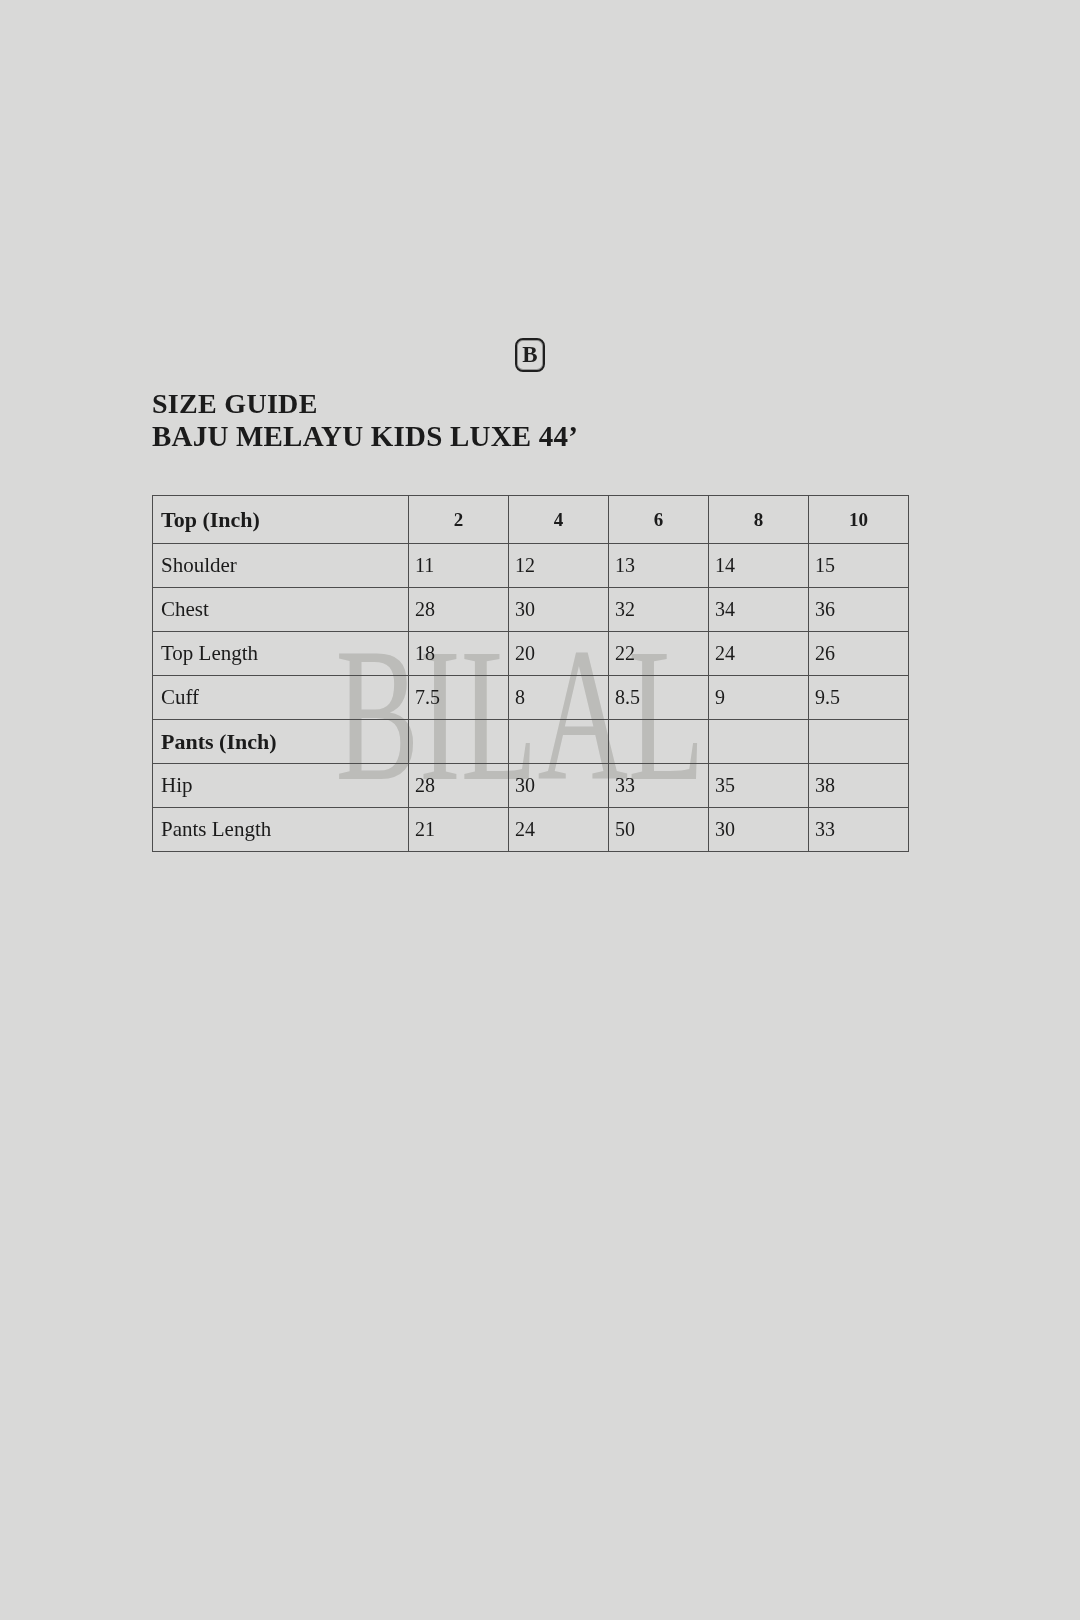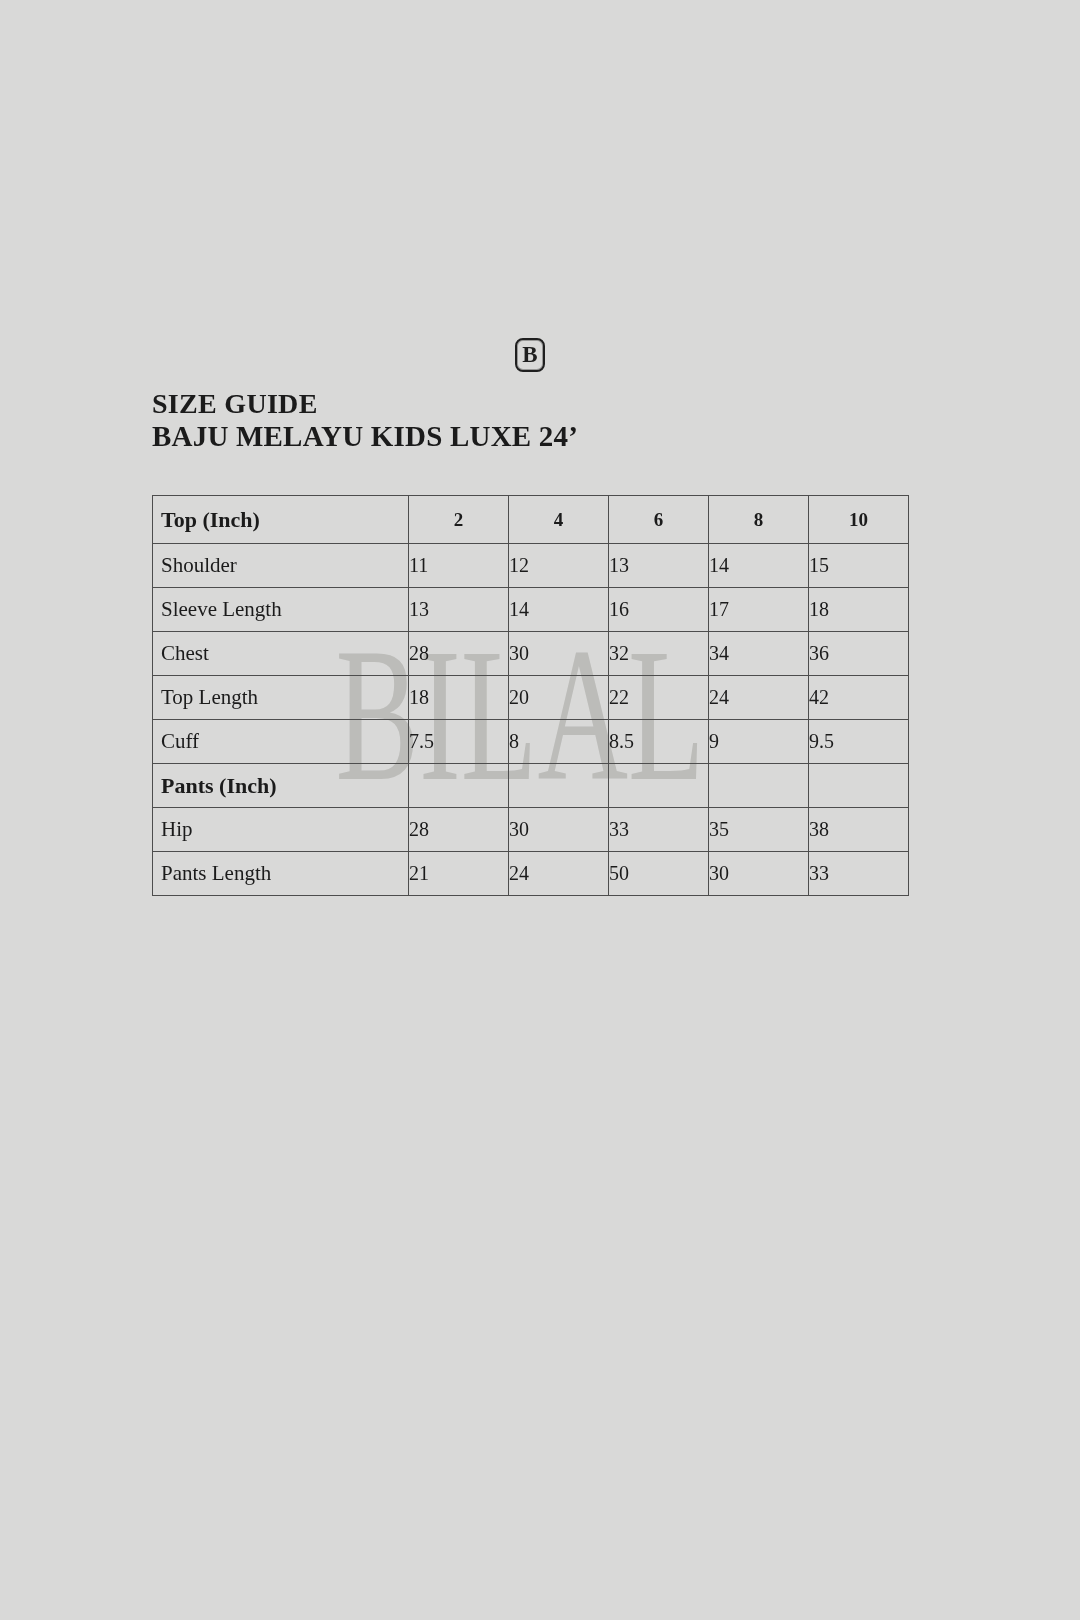--- a/index.html
+++ b/index.html
@@ -96,37 +96,37 @@
   .size-table td.label.section {
     font-weight: bold;
     font-size: 22px;
   }
   .size-table td.colhead {
     text-align: center;
     font-weight: bold;
     font-size: 19px;
   }
   .size-table td.value {
-    padding-left: 0;
+    padding-left: 6px;
     text-align: left;
   }
 </style>
 </head>
 <body>
 
 <div class="page">
   <div class="content">
 
     <div class="logo-box">
       <span class="logo-letter">B</span>
     </div>
 
     <div class="titles">
       <div class="title-line1">SIZE GUIDE</div>
-      <div class="title-line2">BAJU MELAYU KIDS LUXE 24’</div>
+      <div class="title-line2">BAJU MELAYU KIDS LUXE 44’</div>
     </div>
 
     <div class="table-wrap">
       <div class="watermark">BILAL</div>
       <table class="size-table">
         <colgroup>
           <col style="width:256px">
           <col style="width:100px">
             <col style="width:100px">
             <col style="width:100px">
@@ -144,42 +144,34 @@
             </tr>
             <tr>
               <td class="label">Shoulder</td>
               <td class="value">11</td>
               <td class="value">12</td>
               <td class="value">13</td>
               <td class="value">14</td>
               <td class="value">15</td>
             </tr>
             <tr>
-              <td class="label">Sleeve Length</td>
-              <td class="value">13</td>
-              <td class="value">14</td>
-              <td class="value">16</td>
-              <td class="value">17</td>
-              <td class="value">18</td>
-            </tr>
-            <tr>
               <td class="label">Chest</td>
               <td class="value">28</td>
               <td class="value">30</td>
               <td class="value">32</td>
               <td class="value">34</td>
               <td class="value">36</td>
             </tr>
             <tr>
               <td class="label">Top Length</td>
               <td class="value">18</td>
               <td class="value">20</td>
               <td class="value">22</td>
               <td class="value">24</td>
-              <td class="value">42</td>
+              <td class="value">26</td>
             </tr>
             <tr>
               <td class="label">Cuff</td>
               <td class="value">7.5</td>
               <td class="value">8</td>
               <td class="value">8.5</td>
               <td class="value">9</td>
               <td class="value">9.5</td>
             </tr>
             <tr>

